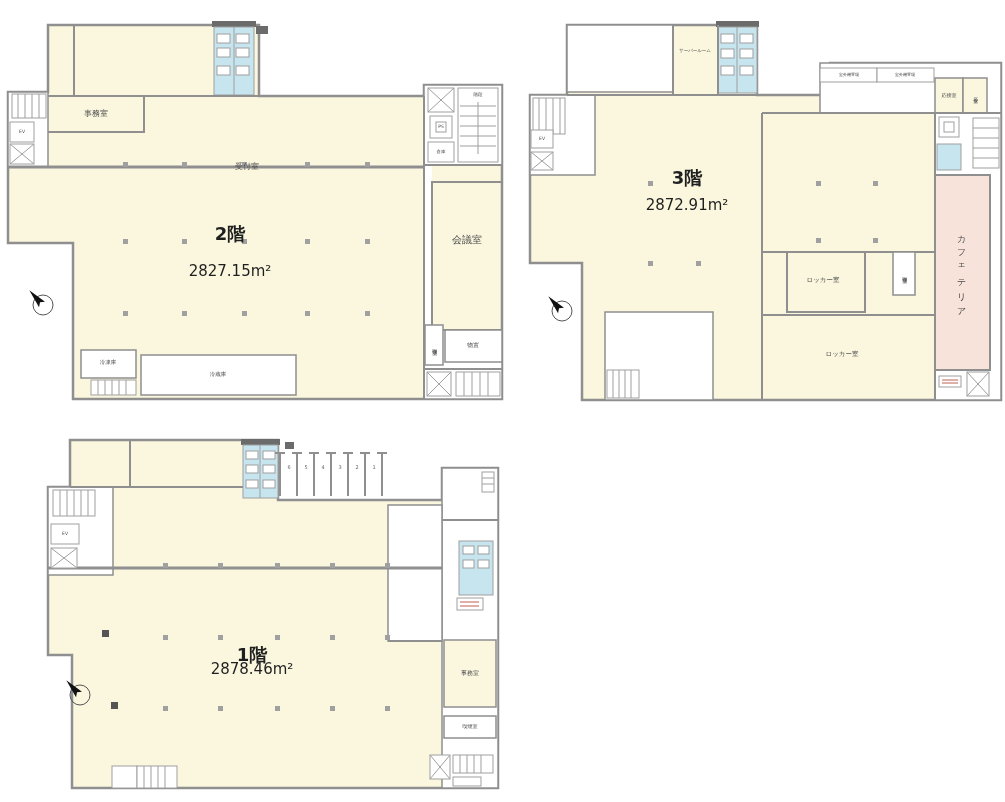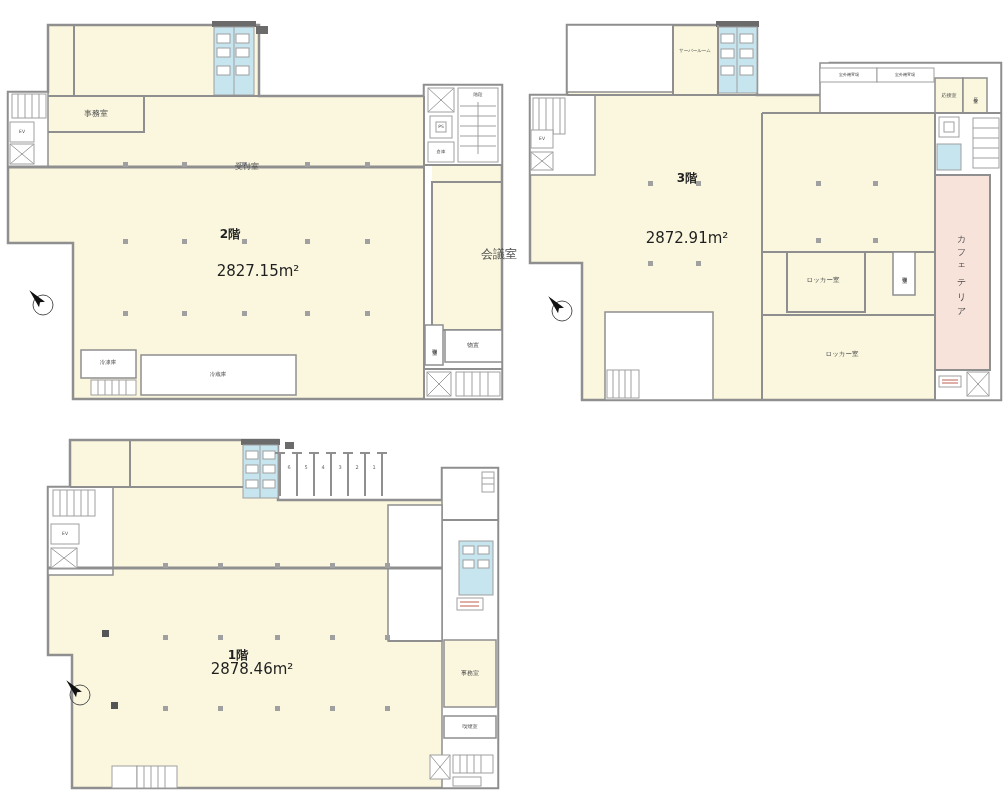--- a/index.html
+++ b/index.html
@@ -2,21 +2,21 @@
 <html><head>
 <meta charset="utf-8">
 <style>
   html,body{margin:0;padding:0;}
   body{width:1005px;height:802px;background:#ffffff;position:relative;
        font-family:"DejaVu Sans","Liberation Sans",sans-serif;color:#333;}
   .plan{position:absolute;}
   .plan svg{position:absolute;left:0;top:0;overflow:visible;}
   .lbl{position:absolute;transform:translate(-50%,-50%);white-space:nowrap;
        color:#4a4a4a;font-size:7px;line-height:1.05;text-align:left;}
-  .big{font-size:12px;font-weight:bold;color:#1f1f1f;}
+  .big{font-size:18px;font-weight:bold;color:#1f1f1f;}
   .area{font-size:15px;color:#1f1f1f;}
   .v{writing-mode:vertical-rl;text-orientation:upright;letter-spacing:1px;}
   
   .w{fill:none;stroke:#8f8f8f;stroke-width:2;}
   .w3{fill:none;stroke:#8f8f8f;stroke-width:3;}
   .t{fill:none;stroke:#9f9f9f;stroke-width:1;}
   .fx{fill:#ffffff;stroke:#9f9f9f;stroke-width:1;}
 </style>
 </head>
 <body>
@@ -129,24 +129,24 @@
         <rect x="301" y="297" width="5" height="5"></rect>
         <rect x="361" y="297" width="5" height="5"></rect>
     </g>
 
     <g transform="translate(34,286)">
       <circle cx="5" cy="5" r="10" fill="none" stroke="#555" stroke-width="1"></circle>
       <polygon points="0,-13 4,6 0,3 -4,6" transform="rotate(-42)" fill="#111"></polygon>
     </g>
   </svg>
   <div class="lbl big" style="left:226px;top:220px;">2階</div>
-  <div class="lbl area" style="left:226px;top:258px;margin-left:28px;">2827.15m²</div>
+  <div class="lbl area" style="left:226px;top:258px;">2827.15m²</div>
   <div class="lbl" style="left:92px;top:100px;font-size:8px;">事務室</div>
   <div class="lbl" style="left:243px;top:124px;font-size:8px;margin-top:29px;">受付室</div>
-  <div class="lbl" style="left:463px;top:240px;font-size:12px;margin-left:32px;">会議室</div>
+  <div class="lbl" style="left:463px;top:226px;font-size:10px;">会議室</div>
   <div class="lbl" style="left:104px;top:349px;font-size:5.5px;">冷凍庫</div>
   <div class="lbl" style="left:214px;top:361px;font-size:5.5px;">冷蔵庫</div>
   <div class="lbl" style="left:469px;top:331px;font-size:6px;">物置</div>
   <div class="lbl v" style="left:430px;top:331px;font-size:5px;">喫煙室</div>
   <div class="lbl" style="left:474px;top:81px;font-size:4.5px;">階段</div>
   <div class="lbl" style="left:437px;top:138px;font-size:4.5px;">倉庫</div>
   <div class="lbl" style="left:437px;top:113px;font-size:4.5px;">PS</div>
   <div class="lbl" style="left:18px;top:118px;font-size:4.5px;">EV</div>
 </div>
 
@@ -240,21 +240,21 @@
         <rect x="346" y="167" width="5" height="5"></rect>
       <rect x="289" y="224" width="5" height="5"></rect>
         <rect x="346" y="224" width="5" height="5"></rect>
     </g>
     <g transform="translate(30,292)">
       <circle cx="5" cy="5" r="10" fill="none" stroke="#555" stroke-width="1"></circle>
       <polygon points="0,-13 4,6 0,3 -4,6" transform="rotate(-42)" fill="#111"></polygon>
     </g>
   </svg>
   <div class="lbl big" style="left:160px;top:164px;">3階</div>
-  <div class="lbl area" style="left:160px;top:192px;margin-top:33px;">2872.91m²</div>
+  <div class="lbl area" style="left:160px;top:192px;">2872.91m²</div>
   <div class="lbl" style="left:168px;top:37px;font-size:4.5px;">サーバールーム</div>
   <div class="lbl" style="left:322px;top:61px;font-size:4px;">室外機置場</div>
   <div class="lbl" style="left:378px;top:61px;font-size:4px;">室外機置場</div>
   <div class="lbl" style="left:422px;top:82px;font-size:5px;">応接室</div>
   <div class="lbl v" style="left:448px;top:81px;font-size:4.5px;">応接室</div>
   <div class="lbl v" style="left:434px;top:258px;font-size:9px;letter-spacing:4px;">カフェテリア</div>
   <div class="lbl" style="left:296px;top:266px;font-size:6.5px;">ロッカー室</div>
   <div class="lbl" style="left:315px;top:340px;font-size:6.5px;">ロッカー室</div>
   <div class="lbl v" style="left:377px;top:259px;font-size:5px;">喫煙室</div>
   <div class="lbl" style="left:15px;top:125px;font-size:4.5px;">EV</div>
@@ -371,21 +371,21 @@
         <rect x="173" y="278" width="5" height="5"></rect>
         <rect x="230" y="278" width="5" height="5"></rect>
         <rect x="285" y="278" width="5" height="5"></rect>
         <rect x="340" y="278" width="5" height="5"></rect>
     </g>
     <g transform="translate(30,262)">
       <circle cx="5" cy="5" r="10" fill="none" stroke="#555" stroke-width="1"></circle>
       <polygon points="0,-13 4,6 0,3 -4,6" transform="rotate(-42)" fill="#111"></polygon>
     </g>
   </svg>
-  <div class="lbl big" style="left:193px;top:227px;">1階</div>
+  <div class="lbl big" style="left:207px;top:227px;">1階</div>
   <div class="lbl area" style="left:207px;top:242px;">2878.46m²</div>
   <div class="lbl" style="left:425px;top:245px;font-size:6px;">事務室</div>
   <div class="lbl" style="left:425px;top:299px;font-size:5px;">喫煙室</div>
   <div class="lbl" style="left:20px;top:106px;font-size:4.5px;">EV</div>
   <div class="lbl" style="left:244px;top:40px;font-size:5px;color:#666;">6</div>
   <div class="lbl" style="left:261px;top:40px;font-size:5px;color:#666;">5</div>
   <div class="lbl" style="left:278px;top:40px;font-size:5px;color:#666;">4</div>
   <div class="lbl" style="left:295px;top:40px;font-size:5px;color:#666;">3</div>
   <div class="lbl" style="left:312px;top:40px;font-size:5px;color:#666;">2</div>
   <div class="lbl" style="left:329px;top:40px;font-size:5px;color:#666;">1</div>

